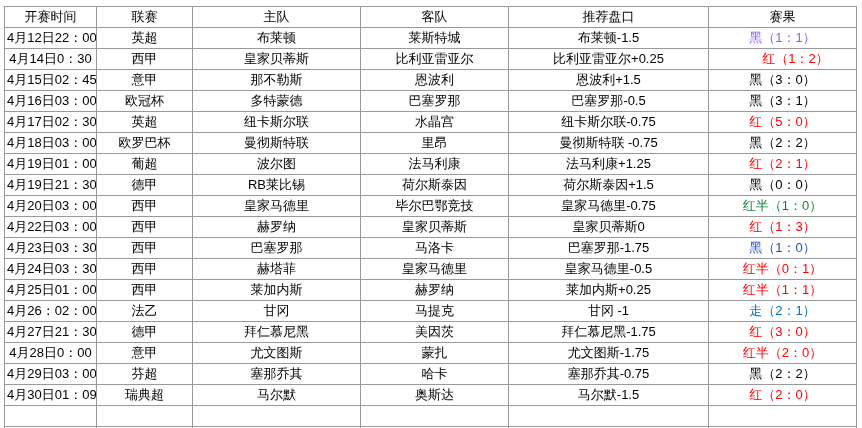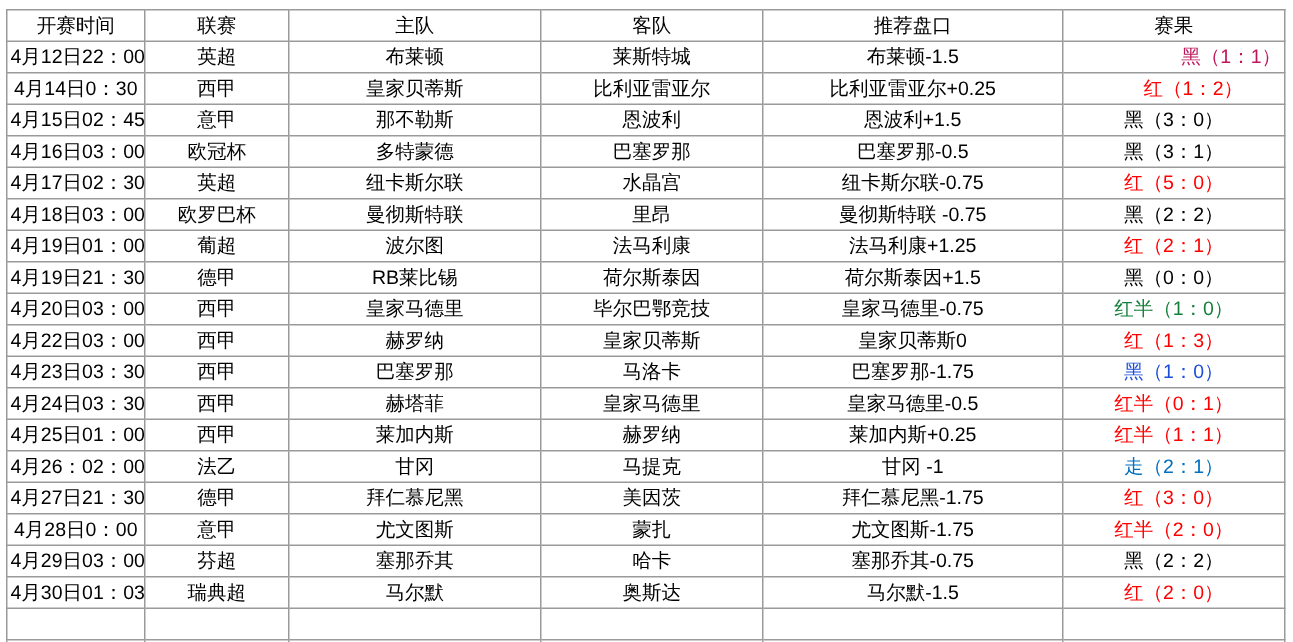--- a/index.html
+++ b/index.html
@@ -74,21 +74,21 @@
         <td>赛果</td>
       </tr>
     </thead>
     <tbody id="tbody">
         <tr>
           <td>4月12日22：00</td>
           <td>英超</td>
           <td>布莱顿</td>
           <td>莱斯特城</td>
           <td>布莱顿-1.5</td>
-          <td style="color: #be185d; text-align: right;">黑（1：1）</td>
+          <td style="color: #8b5cf6;">黑（1：1）</td>
         </tr>
         <tr>
           <td>4月14日0：30</td>
           <td>西甲</td>
           <td>皇家贝蒂斯</td>
           <td>比利亚雷亚尔</td>
           <td>比利亚雷亚尔+0.25</td>
           <td style="color: rgb(255, 0, 0); padding-left: 28px;">红（1：2）</td>
         </tr>
         <tr>
@@ -205,21 +205,21 @@
         </tr>
         <tr>
           <td>4月29日03：00</td>
           <td>芬超</td>
           <td>塞那乔其</td>
           <td>哈卡</td>
           <td>塞那乔其-0.75</td>
           <td style="color: rgb(0, 0, 0);">黑（2：2）</td>
         </tr>
         <tr>
-          <td>4月30日01：03</td>
+          <td>4月30日01：09</td>
           <td>瑞典超</td>
           <td>马尔默</td>
           <td>奥斯达</td>
           <td>马尔默-1.5</td>
           <td style="color: rgb(255, 0, 0);">红（2：0）</td>
         </tr>
         <tr class="empty-row">
           <td>&nbsp;</td>
           <td>&nbsp;</td>
           <td>&nbsp;</td>

